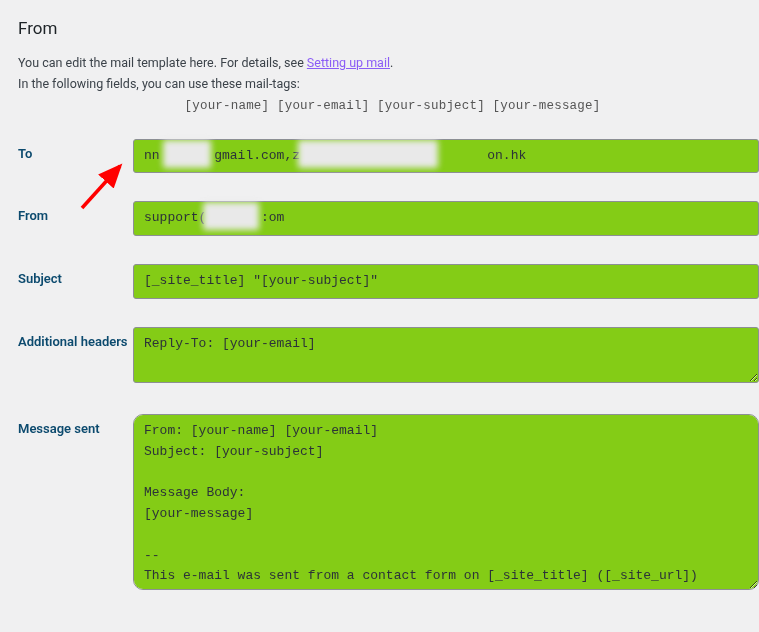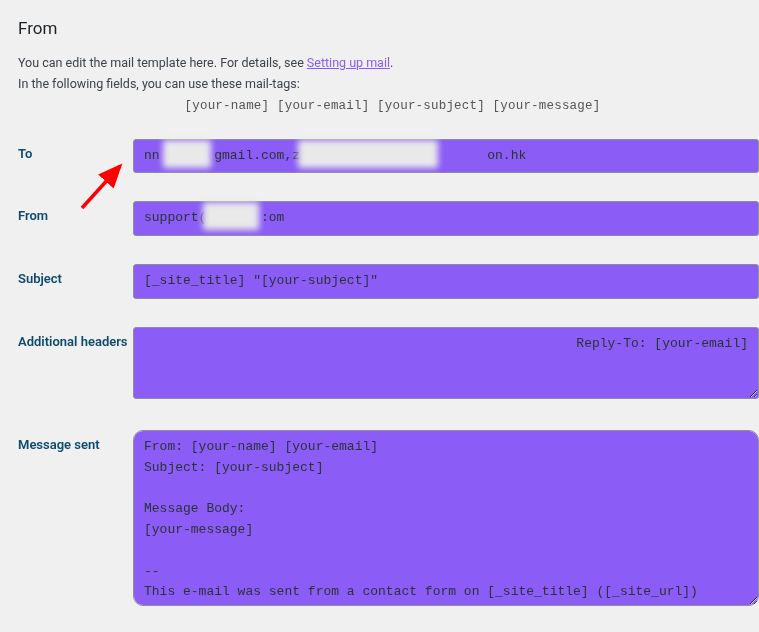--- a/index.html
+++ b/index.html
@@ -51,26 +51,26 @@
       line-height: 1.35;
     }
     .row-field { flex: 1; position: relative; }
     input[type=text], textarea {
       width: 100%;
       font-family: "Courier New", Consolas, monospace;
       font-size: 13px;
       padding: 6px 10px;
       border: 1px solid #8c8f94;
       border-radius: 3px;
-      background: #8b5cf6;
+      background: #84cc16;
       color: #2c3338;
       line-height: 1.6;
     }
     textarea { resize: vertical; }
-    .ta-headers { height: 72px; text-align: right; }
+    .ta-headers { height: 56px; }
     .ta-body { height: 176px; border-radius: 10px; }
     .blur {
       position: absolute;
       top: 1px;
       height: 28px;
       background: #e9e9e9;
       filter: blur(3px);
       border-radius: 2px;
     }
     .arrow {

